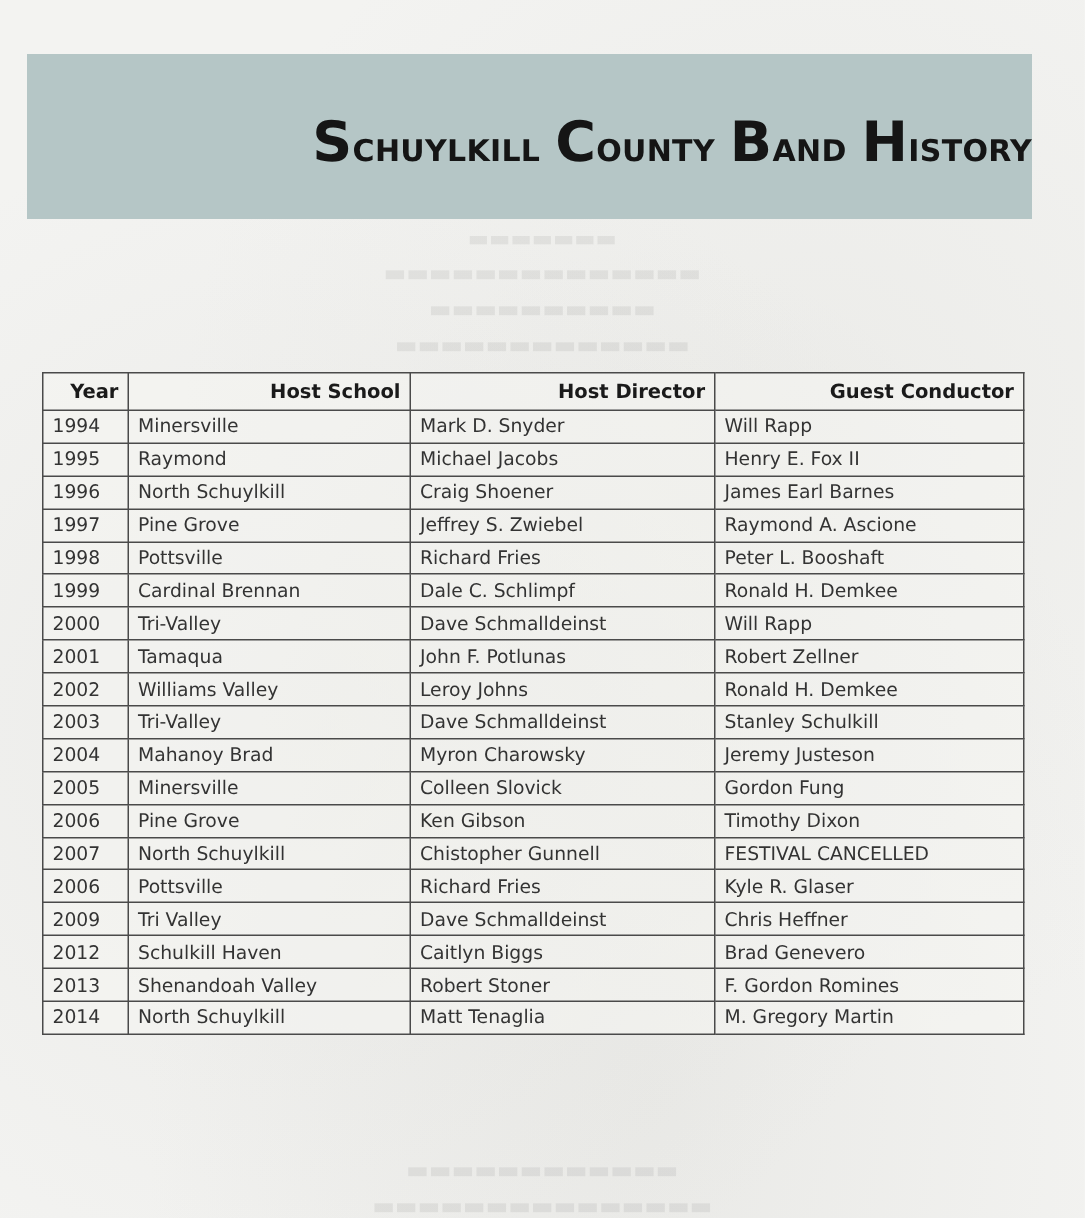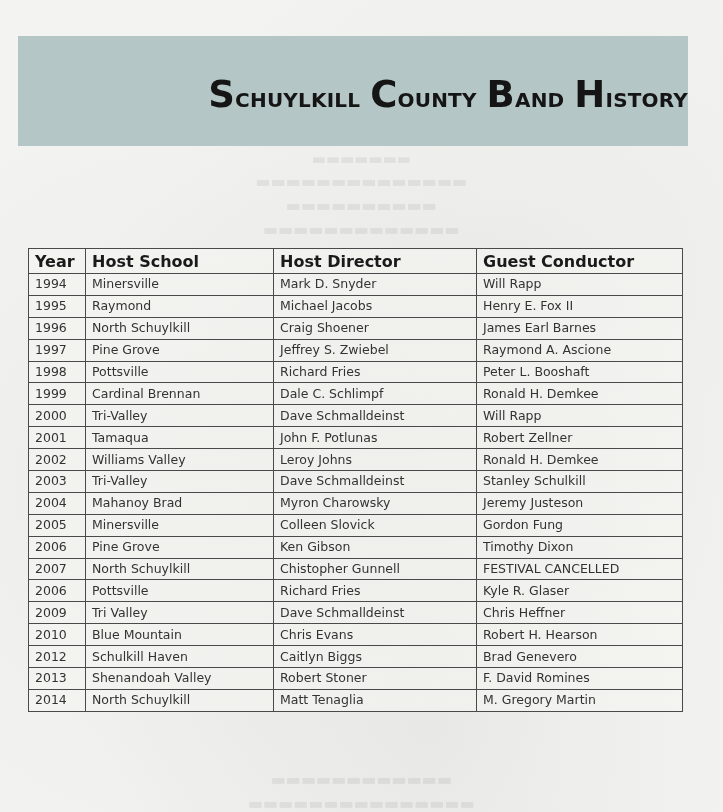--- a/index.html
+++ b/index.html
@@ -69,24 +69,24 @@
     }
     table.history th,
     table.history td {
       border: 1px solid #4a4a4a;
       padding: 0 6px;
       white-space: nowrap;
       overflow: hidden;
     }
     table.history th {
       height: 24px;
-      font-size: 16px;
+      font-size: 13px;
       font-weight: bold;
       color: #1a1a1a;
-      text-align: left;
+      text-align: right;
     }
     table.history td {
       height: 20.9px;
       font-size: 12.5px;
       color: #333;
       line-height: 20px;
     }
     table.history td.year {
       text-align: left;
       padding-right: 7px;
@@ -223,36 +223,30 @@
         <td>Richard Fries</td>
         <td>Kyle R. Glaser</td>
       </tr>
       <tr>
         <td class="year">2009</td>
         <td>Tri Valley</td>
         <td>Dave Schmalldeinst</td>
         <td>Chris Heffner</td>
       </tr>
       <tr>
-        <td class="year">2010</td>
-        <td>Blue Mountain</td>
-        <td>Chris Evans</td>
-        <td>Robert H. Hearson</td>
-      </tr>
-      <tr>
         <td class="year">2012</td>
         <td>Schulkill Haven</td>
         <td>Caitlyn Biggs</td>
         <td>Brad Genevero</td>
       </tr>
       <tr>
         <td class="year">2013</td>
         <td>Shenandoah Valley</td>
         <td>Robert Stoner</td>
-        <td>F. David Romines</td>
+        <td>F. Gordon Romines</td>
       </tr>
       <tr>
         <td class="year">2014</td>
         <td>North Schuylkill</td>
         <td>Matt Tenaglia</td>
         <td>M. Gregory Martin</td>
       </tr>
     </tbody>
 </table>
 

